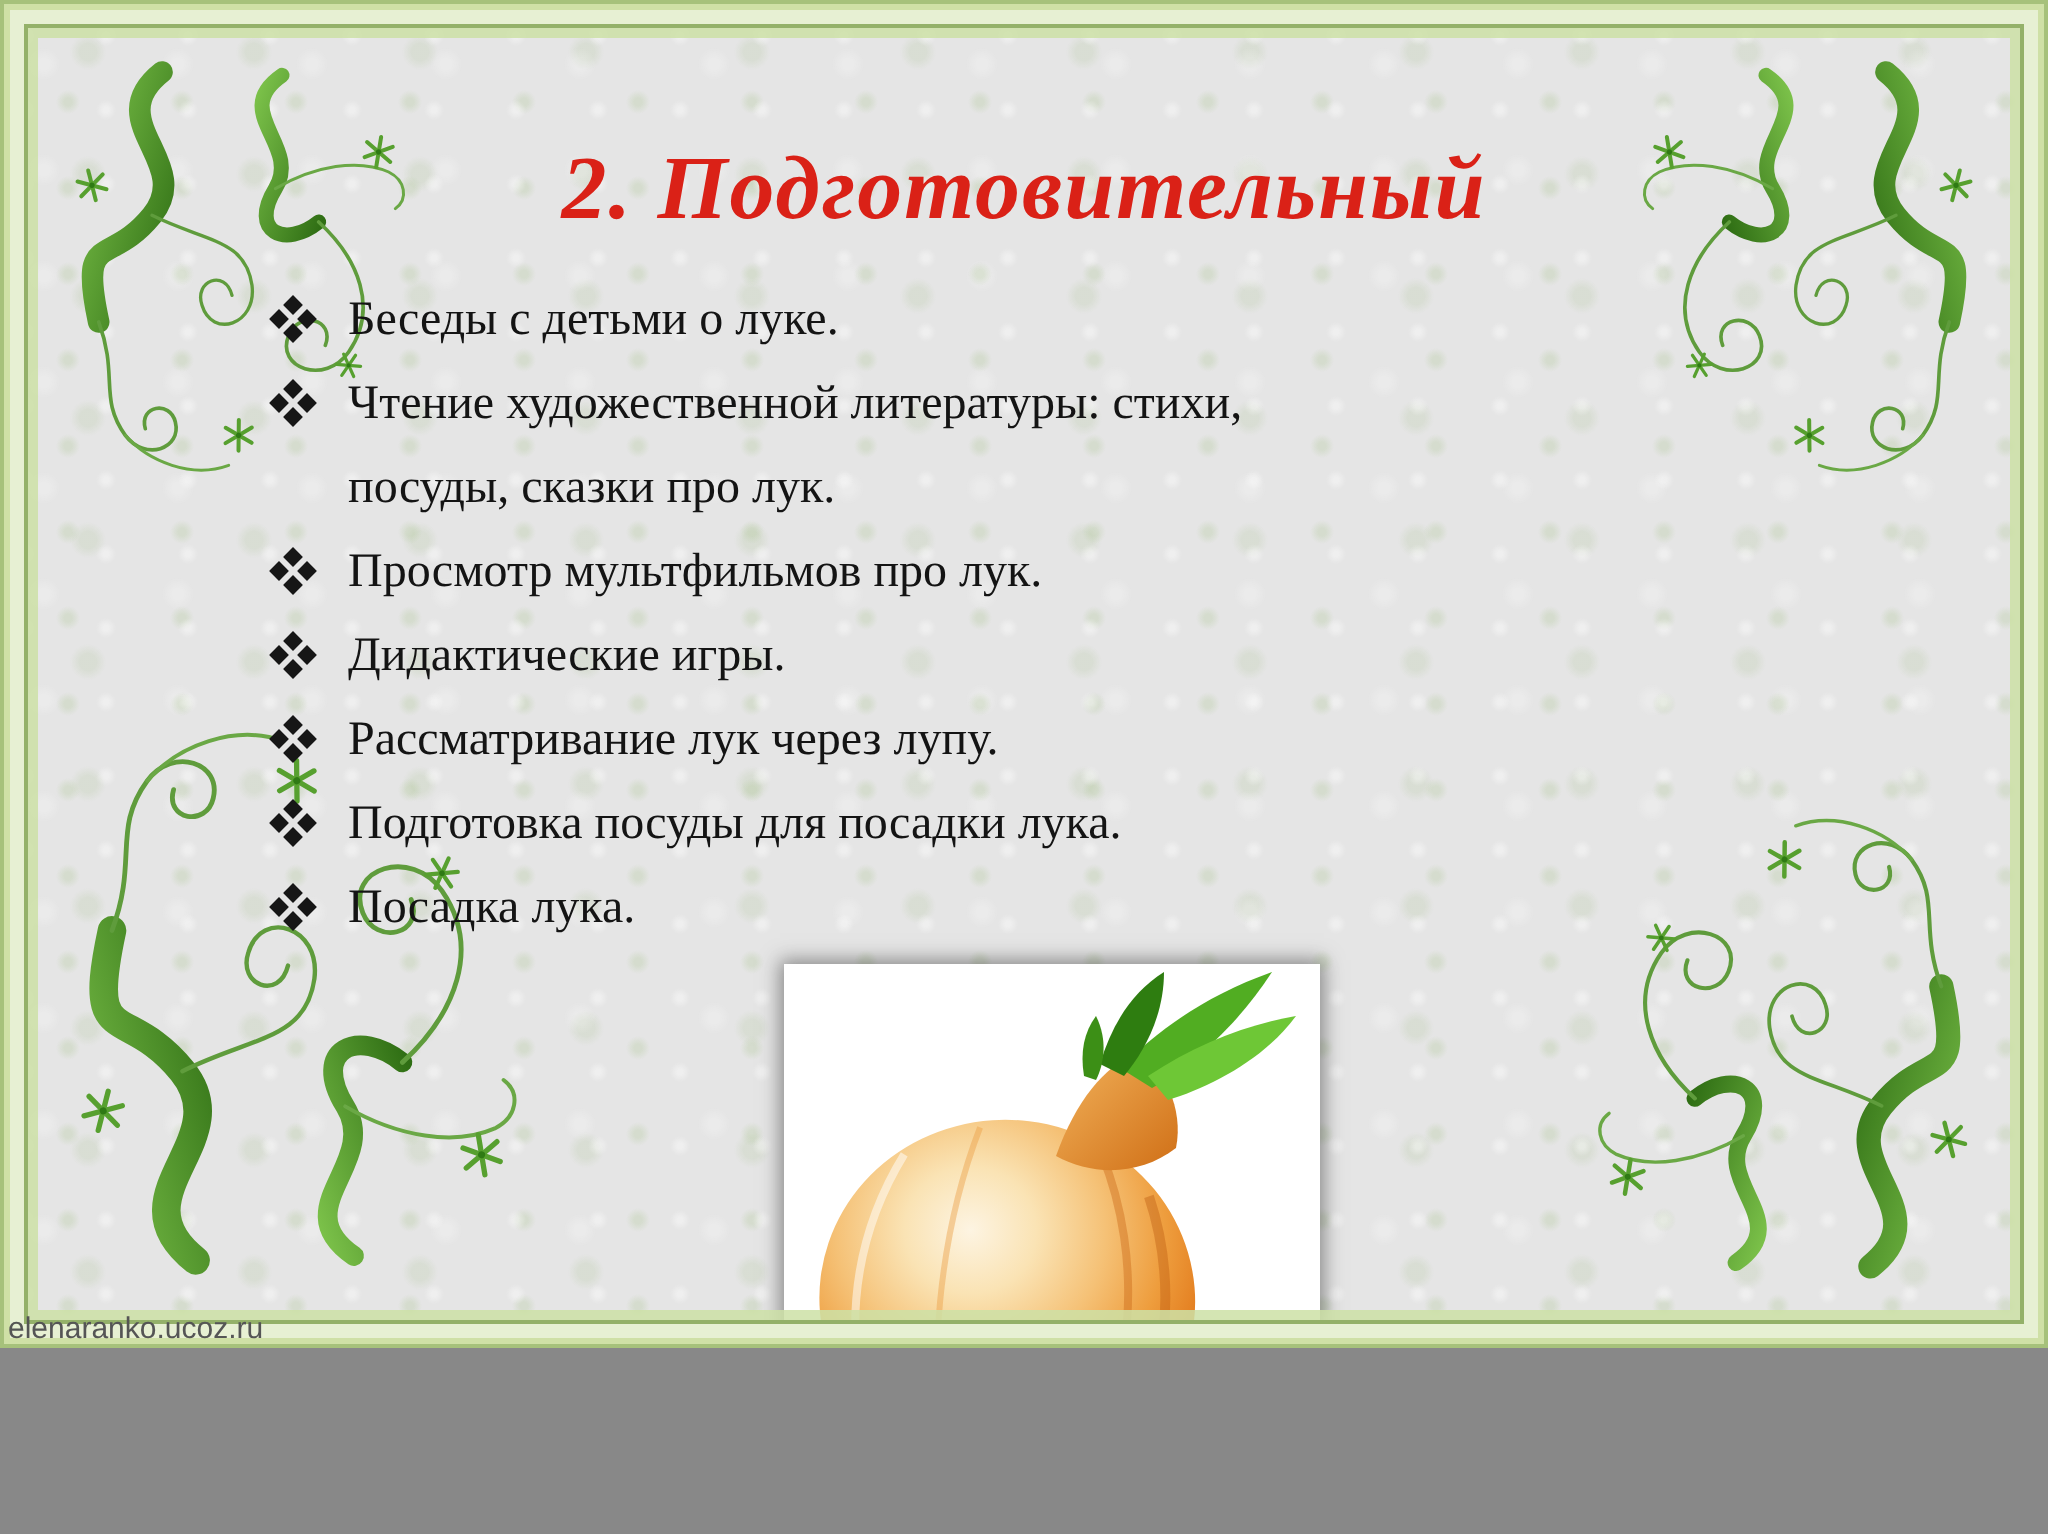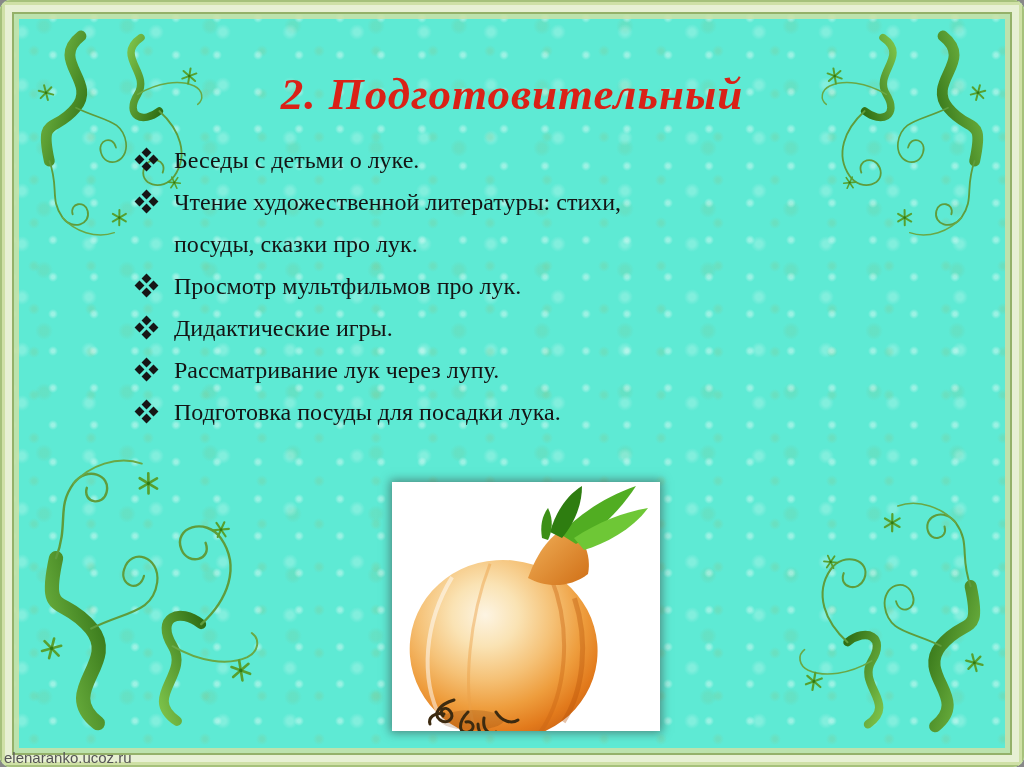--- a/index.html
+++ b/index.html
@@ -1,20 +1,19 @@
 <!DOCTYPE html>
 <html><head>
 <meta charset="utf-8">
 <style>
   html,body{margin:0;padding:0;background:#888;}
   .slide{
-    position:relative;width:1024px;height:767px;overflow:hidden;
-    background-color:#5eead4;
+    position:relative;width:1024px;height:674px;overflow:hidden;
+    background-color:#e5e5e5;
     font-family:"Liberation Serif", serif;
-    border-radius:11px;
   }
   
   .slide::before{
     content:"";position:absolute;inset:0;z-index:0;
     background-image:
       radial-gradient(circle at 12px 18px, rgba(255,255,255,.38) 1.5px, rgba(255,255,255,0) 5px),
       radial-gradient(circle at 34px 8px, rgba(150,185,115,.20) 2px, rgba(150,185,115,0) 6px),
       radial-gradient(circle at 22px 32px, rgba(255,255,255,.22) 3px, rgba(255,255,255,0) 8px),
       radial-gradient(circle at 44px 26px, rgba(140,175,105,.14) 4px, rgba(140,175,105,0) 9px);
     background-size:41px 37px, 57px 43px, 67px 53px, 83px 61px;
@@ -161,20 +160,29 @@
         <div class="line">Рассматривание лук через лупу.</div>
       </div>
       <div class="item">
         <span class="bullet">
           <i></i>
           <i></i>
           <i></i>
           <i></i>
         </span>
         <div class="line">Подготовка посуды для посадки лука.</div>
+      </div>
+      <div class="item">
+        <span class="bullet">
+          <i></i>
+          <i></i>
+          <i></i>
+          <i></i>
+        </span>
+        <div class="line">Посадка лука.</div>
       </div>
     </div>
 
   <div class="figure">
     <svg viewBox="0 0 268 249">
       <defs>
         <radialGradient id="bulb" cx="0.38" cy="0.32" r="0.8">
           <stop offset="0" stop-color="#fdf4e2"></stop>
           <stop offset="0.22" stop-color="#fae3b4"></stop>
           <stop offset="0.45" stop-color="#f5c176"></stop>

